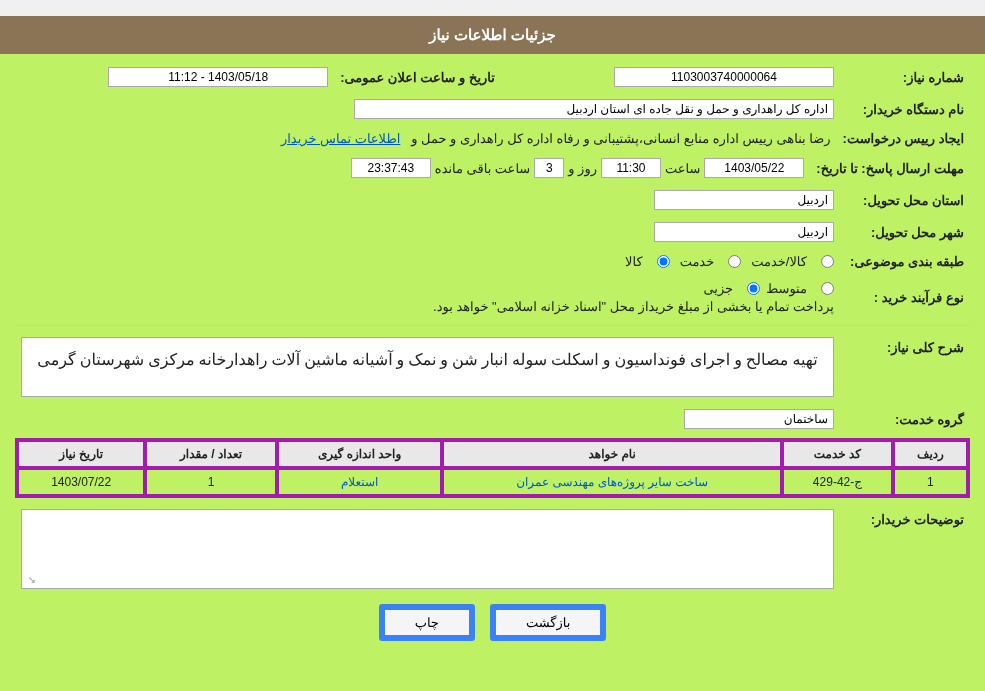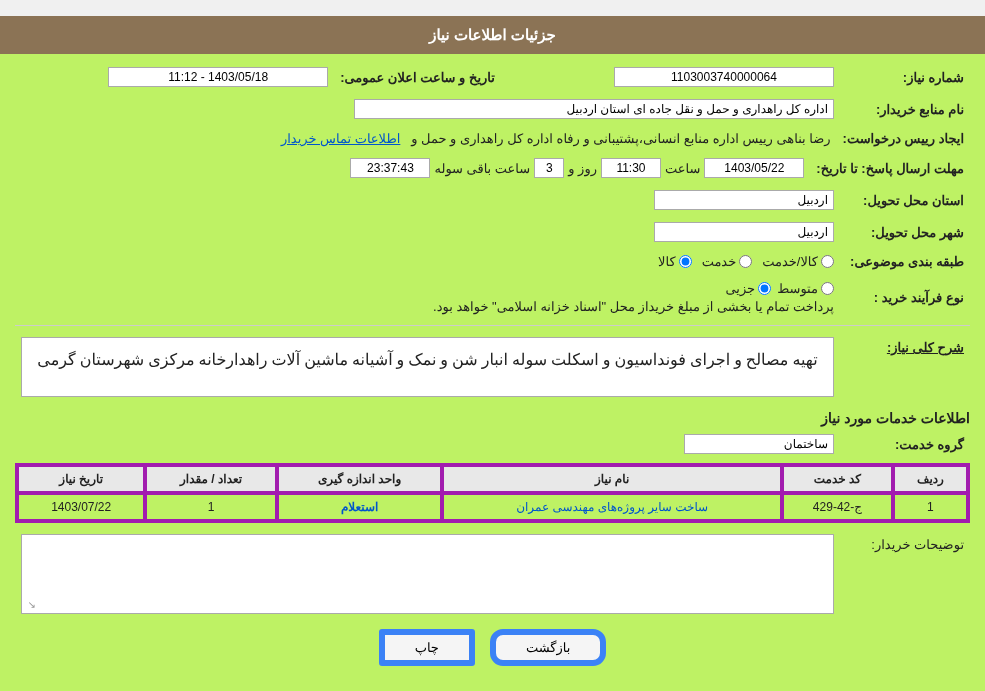--- a/index.html
+++ b/index.html
@@ -83,21 +83,21 @@
       text-align: center;
     }
     .radio-row {
       display: flex;
       align-items: center;
       gap: 10px;
       direction: rtl;
     }
     .radio-label {
       display: flex;
-      gap: 3px;
+      gap: 14px;
     }
     .description-box {
       border: 1px solid #aaa;
       background: #fff;
       padding: 8px;
       min-height: 60px;
       text-align: center;
       line-height: 1.8;
       font-size: 16px;
       width: 100%;
@@ -121,21 +121,20 @@
     }
     .data-table th {
       background: #e8e8e8;
       font-weight: bold;
     }
     .data-table td.service-name {
       color: #0055cc;
     }
     .data-table td.measure-unit {
       color: #0055cc;
-      font-weight: bold;
     }
     .buyer-notes-box {
       border: 1px solid #aaa;
       background: #fff;
       min-height: 80px;
       padding: 5px;
       width: 100%;
       position: relative;
     }
     .resize-handle {
@@ -159,39 +158,38 @@
       font-family: Tahoma, Arial, sans-serif;
       cursor: pointer;
       border: 6px solid #3b82f6;
       border-radius: 3px;
     }
     .btn-print {
       background: #f5f5f5;
     }
     .btn-back {
       background: #f5f5f5;
-      border-radius: 13px;
     }
     .divider {
       border: none;
       border-top: 1px solid #ccc;
       margin: 8px 0;
     }
     .process-options {
       display: flex;
       flex-direction: column;
       gap: 3px;
     }
     .process-option-row {
       display: flex;
       align-items: center;
       gap: 6px;
     }
     .notes-label {
-      font-weight: normal;
+      font-weight: bold;
       white-space: nowrap;
       padding-top: 5px;
     }
   </style>
 </head>
 <body>
 
 <div class="page-wrapper">
 
   <div class="header-bar">
@@ -212,21 +210,21 @@
         <td class="value-cell">
           <input type="text" class="input-box input-date" readonly="" value="1403/05/18 - 11:12" style="">
         </td>
       </tr>
     </tbody>
       </table>
 
     <table class="info-table">
       <tbody>
           <tr>
-        <td class="label-cell">نام منابع خریدار:</td>
+        <td class="label-cell">نام دستگاه خریدار:</td>
         <td class="value-cell">
           <input type="text" class="input-box" style="width: 480px;" readonly="" value="اداره کل راهداری و حمل و نقل جاده ای استان اردبیل">
         </td>
       </tr>
     </tbody>
       </table>
 
     <table class="info-table">
       <tbody>
           <tr>
@@ -244,21 +242,21 @@
       <tbody>
           <tr>
         <td class="label-cell">مهلت ارسال پاسخ: تا تاریخ:</td>
         <td class="value-cell">
           <div class="time-row">
             <input type="text" class="time-box" style="width: 100px;" readonly="" value="1403/05/22">
             <span>ساعت</span>
             <input type="text" class="time-box" style="width: 60px;" readonly="" value="11:30">
             <span>روز و</span>
             <input type="text" class="time-box" style="width: 30px;" readonly="" value="3">
-            <span>ساعت باقی سوله</span>
+            <span>ساعت باقی مانده</span>
             <input type="text" class="time-box" style="width: 80px;" readonly="" value="23:37:43">
           </div>
         </td>
       </tr>
     </tbody>
       </table>
 
     <table class="info-table">
       <tbody>
           <tr>
@@ -328,49 +326,48 @@
         </td>
       </tr>
     </tbody>
       </table>
 
     <hr class="divider">
 
     <table class="info-table">
       <tbody>
           <tr>
-        <td class="label-cell" style="vertical-align:top; padding-top:6px;text-decoration:underline;">شرح کلی نیاز:</td>
+        <td class="label-cell" style="vertical-align:top; padding-top:6px;">شرح کلی نیاز:</td>
         <td class="value-cell">
           <div class="description-box">
             <span>تهیه مصالح و اجرای فونداسیون و اسکلت سوله انبار شن و نمک و آشیانه ماشین آلات راهدارخانه مرکزی شهرستان گرمی</span>
           </div>
         </td>
       </tr>
     </tbody>
       </table>
 
-    <div class="service-header">اطلاعات خدمات مورد نیاز</div>
 
     <table class="info-table">
       <tbody>
           <tr>
         <td class="label-cell">گروه خدمت:</td>
         <td class="value-cell">
           <input type="text" class="input-box" style="width: 150px;" readonly="" value="ساختمان">
         </td>
       </tr>
     </tbody>
       </table>
 
     <table class="data-table">
       <thead>
         <tr>
           <th>ردیف</th>
           <th>کد خدمت</th>
-          <th>نام نیاز</th>
+          <th>نام خواهد</th>
           <th>واحد اندازه گیری</th>
           <th>تعداد / مقدار</th>
           <th>تاریخ نیاز</th>
         </tr>
       </thead>
       <tbody id="service-table-body">
       <tr>
       <td>1</td>
       <td>ج-42-429</td>
       <td class="service-name">ساخت سایر پروژه‌های مهندسی عمران</td>

